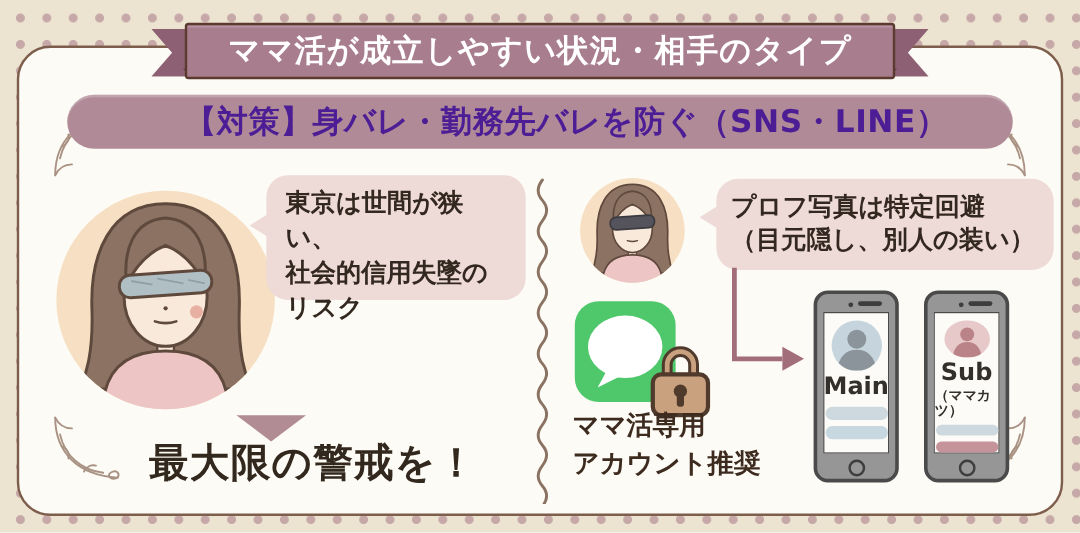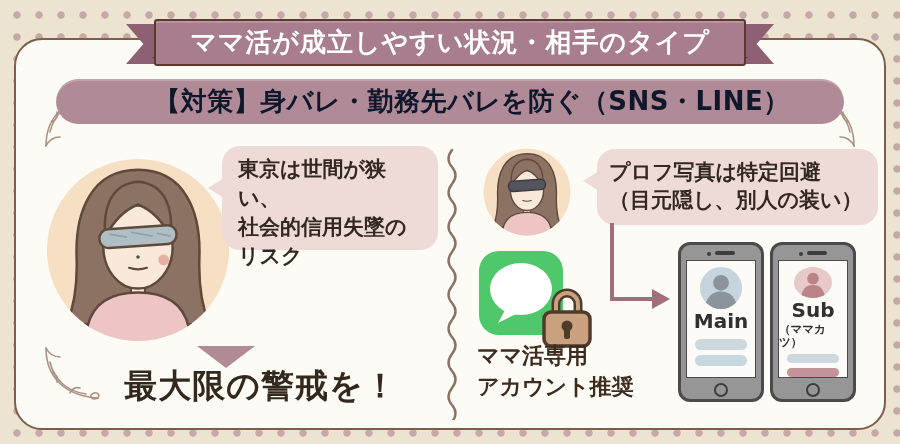--- a/index.html
+++ b/index.html
@@ -40,21 +40,21 @@
   }
   .ribbon-band span { color:#fff; font-size:26px; font-weight:bold; letter-spacing:1px; }
 
   
   .title-bar {
     position:absolute; left:56px; top:79px; width:788px; height:45px;
     background:#b08b97; border-radius:23px;
     display:flex; align-items:center; justify-content:center;
     box-shadow:inset 0 2px 0 rgba(255,255,255,.22);
   }
-  .title-bar span { color:#0f172a; font-size:26px; font-weight:bold; letter-spacing:.5px;margin-left:44px; }
+  .title-bar span { color:#4c1d95; font-size:26px; font-weight:bold; letter-spacing:.5px;margin-left:44px; }
 
   
   .bubble {
     position:absolute; background:#eedad6; border-radius:18px;
     color:#33281f; font-weight:bold;
   }
   .bubble .tail {
     position:absolute; left:-14px; width:0; height:0;
     border-top:10px solid transparent; border-bottom:10px solid transparent;
     border-right:16px solid #eedad6;
@@ -96,21 +96,21 @@
   }
   .lock { position:absolute; left:539px; top:285px; width:56px; height:66px; }
 
   .caption {
     position:absolute; left:477px; top:340px;
     font-size:22px; font-weight:bold; color:#3c2b1e; line-height:31px;
   }
 
   
   .phone {
-    position:absolute; top:242px; width:86px; height:160px;
+    position:absolute; top:242px; width:71px; height:160px;
     background:#969696; border:3px solid #4a4a4a; border-radius:12px;
   }
   .phone-1 { left:678px; } .phone-2 { left:758px;margin-left:12px; }
   .phone .screen {
     position:absolute; left:5px; right:5px; top:15px; bottom:21px;
     background:#fcfbf7; border:1.5px solid #4a4a4a;
     display:flex; flex-direction:column; align-items:center;
   }
   .phone .speaker-dot  { position:absolute; top:6.5px; left:26px; width:4px; height:4px;  border-radius:50%; background:#3d3d3d; }
   .phone .speaker-line { position:absolute; top:6px;  left:34px; width:20px; height:4px; border-radius:2px; background:#3d3d3d; }

